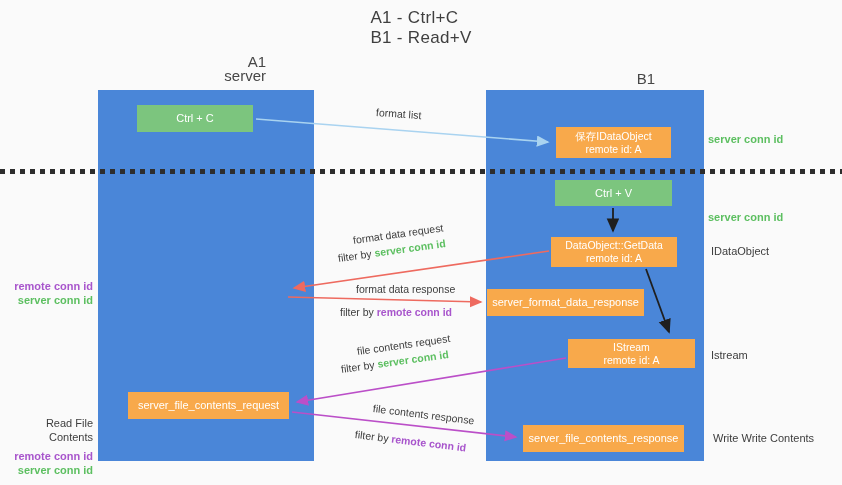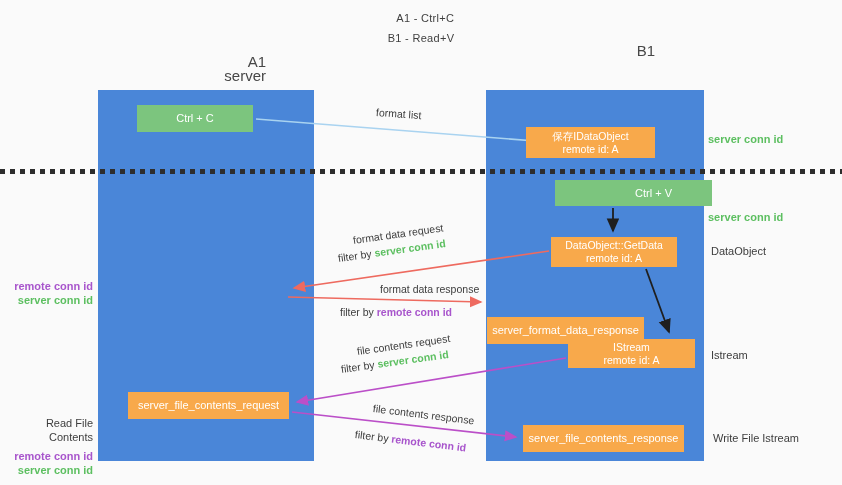--- a/index.html
+++ b/index.html
@@ -1,43 +1,43 @@
 <!DOCTYPE html>
 <html><head>
 <meta charset="utf-8">
 <style>
   html,body{margin:0;padding:0;background:#fafafa;font-family:"Liberation Sans",sans-serif;}
   .canvas{position:relative;width:842px;height:485px;background:#fafafa;overflow:hidden;}
 
   .title-wrap{position:absolute;left:0;top:8px;width:842px;display:flex;justify-content:center;}
-  .title-inner{text-align:right;font-size:11px;color:#3f3f3f;line-height:20px;letter-spacing:.3px;}
+  .title-inner{text-align:left;font-size:17px;color:#3f3f3f;line-height:20px;letter-spacing:.3px;}
 
   .col-header{position:absolute;text-align:right;font-size:15px;color:#474747;line-height:14px;}
   .col-header.left{left:146px;top:55px;width:120px;}
-  .col-header.right{left:535px;top:44px;width:120px;}
+  .col-header.right{left:535px;top:72px;width:120px;}
 
   .column{position:absolute;top:90px;height:371px;background:#4a86d8;}
   .column.left{left:98px;width:216px;}
   .column.right{left:486px;width:218px;}
 
   .sep{position:absolute;left:0;top:169px;width:842px;height:5px;
        background:repeating-linear-gradient(90deg,#2d2d2d 0 5px,rgba(0,0,0,0) 5px 10px);}
 
   .node{position:absolute;display:flex;flex-direction:column;justify-content:center;align-items:center;
         color:#fff;font-size:11px;text-align:center;line-height:13px;}
   .node.green{background:#7cc57e;}
   .node.orange{background:#f8a94b;}
   .node.two{font-size:10.5px;}
 
   .n-ctrlc{left:137px;top:105px;width:116px;height:27px;}
-  .n-saveobj{left:526px;top:127px;width:129px;height:31px;}
-  .n-ctrlv{left:555px;top:180px;width:117px;height:26px;padding-left:40px;}
+  .n-saveobj{left:556px;top:127px;width:115px;height:31px;}
+  .n-ctrlv{left:555px;top:180px;width:117px;height:26px;}
   .n-getdata{left:551px;top:237px;width:126px;height:30px;}
   .n-fmtreq{left:130px;top:277px;width:156px;height:27px;}
-  .n-fmtresp{left:487px;top:289px;width:157px;height:27px;margin-top:28px;}
+  .n-fmtresp{left:487px;top:289px;width:157px;height:27px;}
   .n-istream{left:568px;top:339px;width:127px;height:29px;}
   .n-filereq{left:128px;top:392px;width:161px;height:27px;}
   .n-fileresp{left:523px;top:425px;width:161px;height:27px;}
 
   .alabel{position:absolute;font-size:10.5px;color:#3d3d3d;white-space:nowrap;transform-origin:left center;}
   .alabel .green{color:#5cbf60;font-weight:bold;}
   .alabel .purple{color:#a855cc;font-weight:bold;}
 
   .side{position:absolute;font-size:11px;color:#3d3d3d;white-space:nowrap;}
   .side.green{color:#5cbf60;font-weight:bold;}
@@ -133,40 +133,40 @@
     <div>server_file_contents_request</div>
   </div>
 
   <div class="alabel" style="left:376px;top:106px;transform:rotate(4deg);">format list</div>
 
   <div class="alabel" style="left:353px;top:234px;transform:rotate(-8deg);">format data request</div>
   <div class="alabel" style="left:338px;top:252px;transform:rotate(-8deg);">
     <span>filter by </span><span class="green">server conn id</span>
   </div>
 
-  <div class="alabel" style="left:380px;top:283px;">format data response</div>
+  <div class="alabel" style="left:356px;top:283px;">format data response</div>
   <div class="alabel" style="left:340px;top:306px;">
     <span>filter by </span><span class="purple">remote conn id</span>
   </div>
 
   <div class="alabel" style="left:357px;top:345px;transform:rotate(-8deg);">file contents request</div>
   <div class="alabel" style="left:341px;top:363px;transform:rotate(-8deg);">
     <span>filter by </span><span class="green">server conn id</span>
   </div>
 
   <div class="alabel" style="left:373px;top:402px;transform:rotate(7deg);">file contents response</div>
   <div class="alabel" style="left:355px;top:428px;transform:rotate(7deg);">
     <span>filter by </span><span class="purple">remote conn id</span>
   </div>
 
   <div class="side green" style="left:708px;top:133px;">server conn id</div>
   <div class="side green" style="left:708px;top:211px;">server conn id</div>
-  <div class="side" style="left:711px;top:245px;">DataObject</div>
+  <div class="side" style="left:711px;top:245px;">IDataObject</div>
   <div class="side" style="left:711px;top:349px;">Istream</div>
-  <div class="side" style="left:713px;top:432px;">Write File Istream</div>
+  <div class="side" style="left:713px;top:432px;">Write Write Contents</div>
 
   <div class="left-group" style="top:279px;">
     <div class="purple">remote conn id</div>
     <div class="green">server conn id</div>
   </div>
 
   <div class="left-group" style="top:392px;">
     <div class="plain">Read File Contents</div>
     <div class="purple" style="margin-top:5px;">remote conn id</div>
     <div class="green">server conn id</div>

